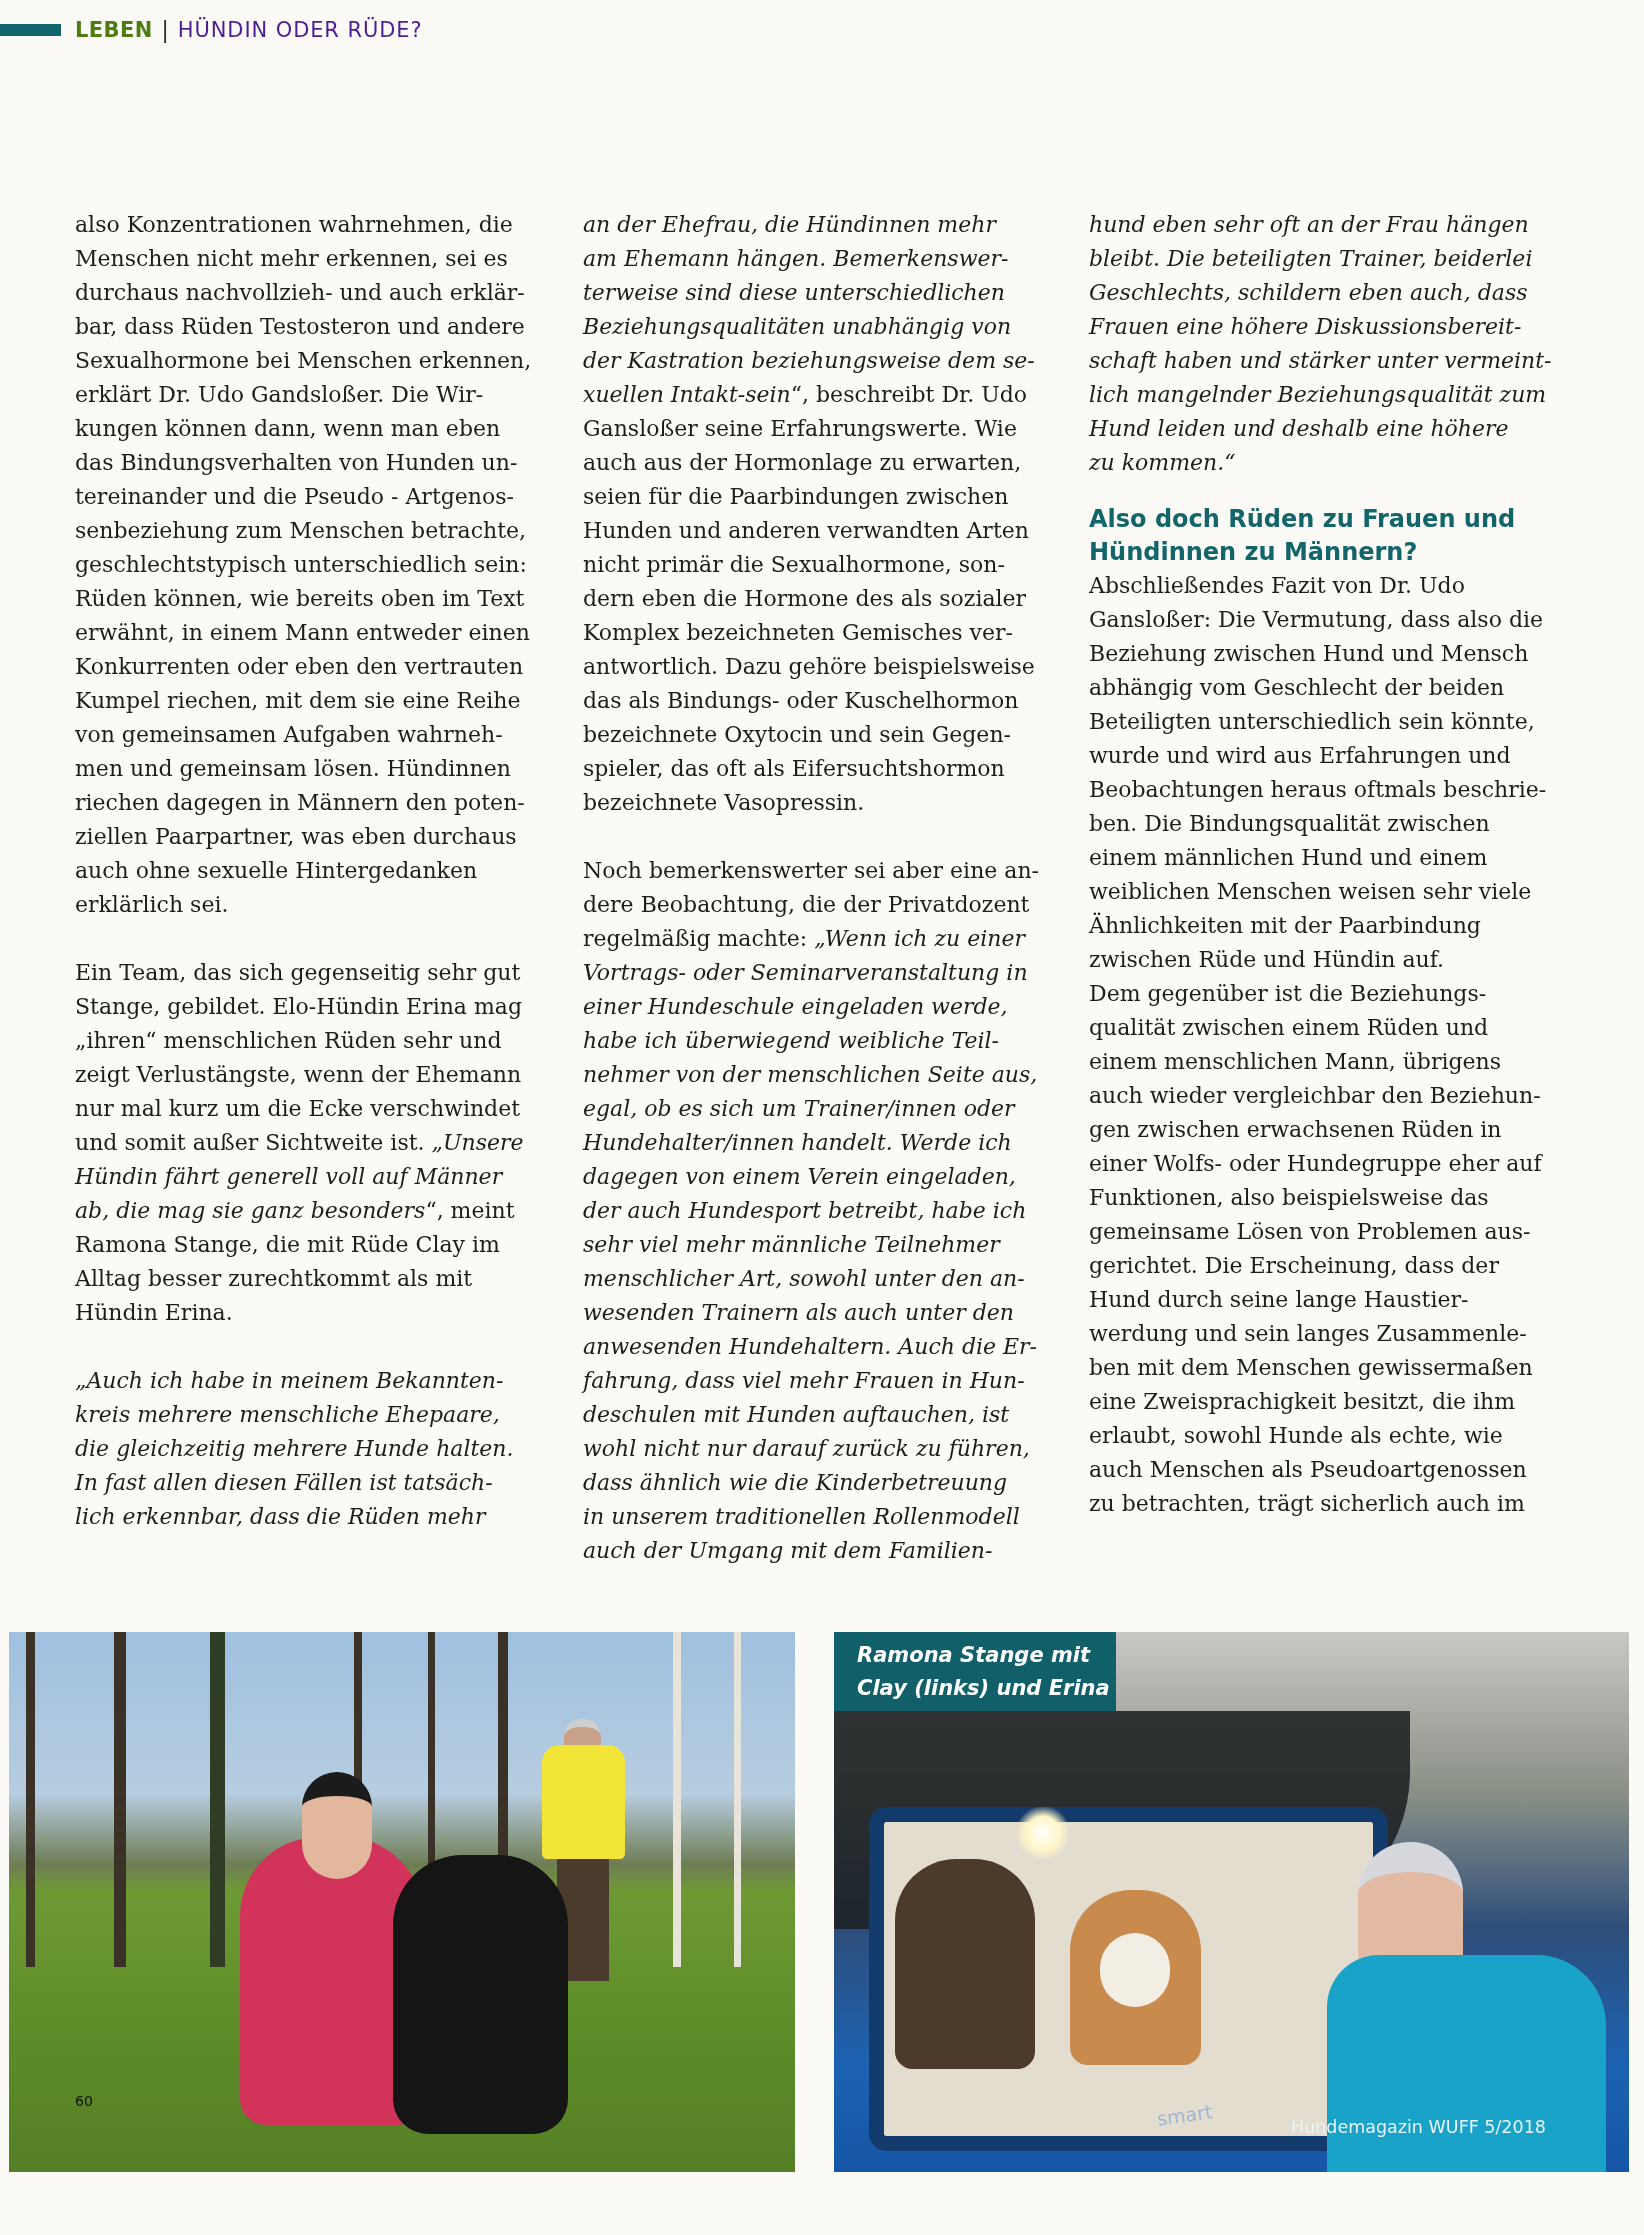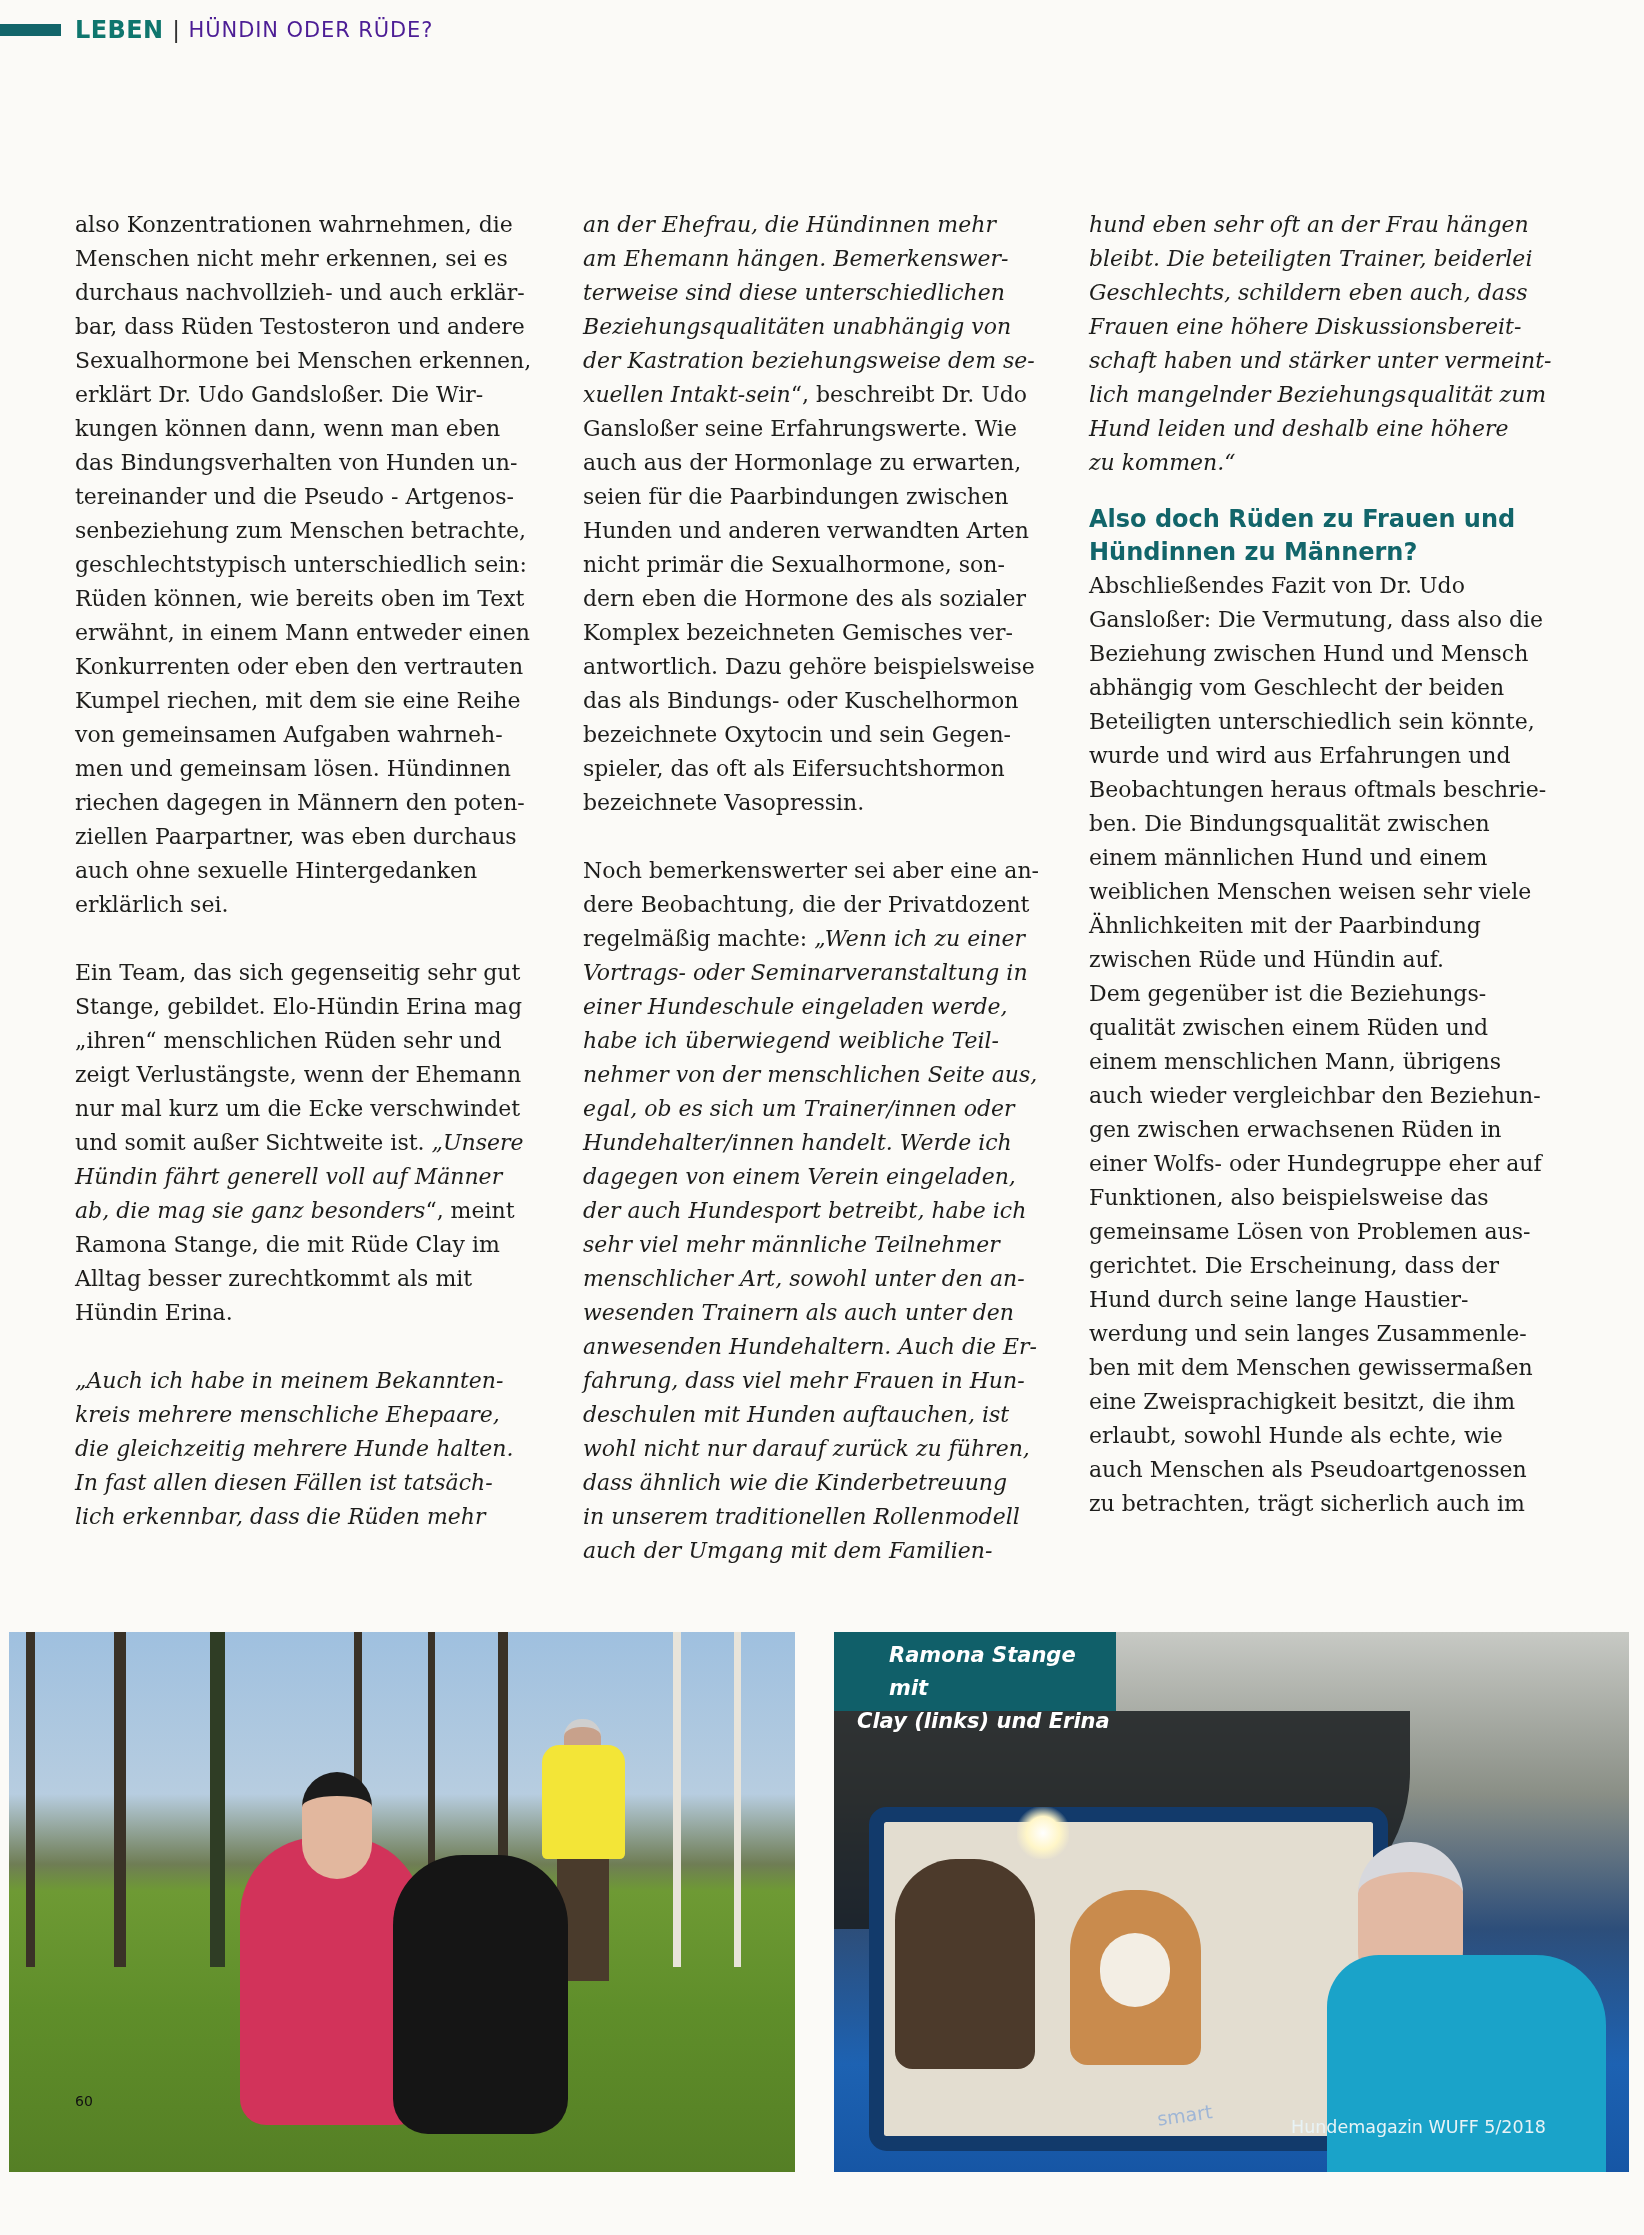--- a/index.html
+++ b/index.html
@@ -5,21 +5,21 @@
     html, body { margin: 0; padding: 0; }
     body {
       width: 1645px; height: 2236px; position: relative; overflow: hidden;
       background: #fbfaf7;
       font-family: "DejaVu Serif", "Liberation Serif", serif;
       color: #1d1d1b;
     }
     
     .header { position: absolute; top: 12.2px; left: 0; height: 35px; display: flex; align-items: center; }
     .header-bar { width: 61px; height: 12.2px; background: #12656a; margin-right: 14px; }
-    .section { font-family: "DejaVu Sans", sans-serif; font-weight: bold; font-size: 24px; letter-spacing: 0.4px; color: #0f766e; }
+    .section { font-family: "DejaVu Sans", sans-serif; font-weight: bold; font-size: 21px; letter-spacing: 0.4px; color: #4d7c0f; }
     .sep { font-family: "DejaVu Sans", sans-serif; font-size: 23px; color: #333; margin: 0 8.7px; }
     .topic { font-family: "DejaVu Sans", sans-serif; font-size: 21px; letter-spacing: 0.9px; color: #4c1d95; }
 
     
     .col { position: absolute; top: 208px; width: 489px; font-size: 22px; line-height: 34px; }
     .col1 { left: 75px; }
     .col2 { left: 583px; }
     .col3 { left: 1089px; }
     .line { white-space: nowrap; display: block; }
     .it { font-style: italic; }
@@ -56,21 +56,21 @@
     .dog-right-face { position: absolute; left: 266px; top: 301px; width: 70px; height: 74px; background: #f3eee4; border-radius: 35px; }
     .woman2-jacket { position: absolute; left: 493px; top: 323px; width: 279px; height: 227px; background: #1aa3c9; border-radius: 52px 70px 0 0; }
     .woman2-head { position: absolute; left: 524px; top: 210px; width: 105px; height: 131px; background: #e2b9a3; border-radius: 52px; border-top: 30px solid #d7d8dd; }
     .smart-logo { position: absolute; left: 323px; top: 472px; font-family: "DejaVu Sans", sans-serif; font-size: 19px; color: #9fb6d6; transform: rotate(-8deg); }
 
     .caption-box {
       position: absolute; left: 834px; top: 1632px; width: 282px; height: 79px;
       background: #105f69; padding: 0 0 0 23px; box-sizing: border-box;
     }
     .caption-line { display: block; font-family: "DejaVu Sans", sans-serif; font-style: italic; font-weight: bold; font-size: 21px; color: #fff; line-height: 33px; }
-    .caption-box .caption-line:first-child { margin-top: 7px; margin-left: 32px; }
+    .caption-box .caption-line:first-child { margin-top: 7px; }
 
     .footer-label { position: absolute; left: 1291px; top: 2117px; font-family: "DejaVu Sans", sans-serif; font-size: 17.5px; color: #e8f3f6; }
   </style>
 </head>
 <body>
 
 <div class="header">
   <div class="header-bar"></div>
   <span class="section">LEBEN</span>
   <span class="sep">|</span>

